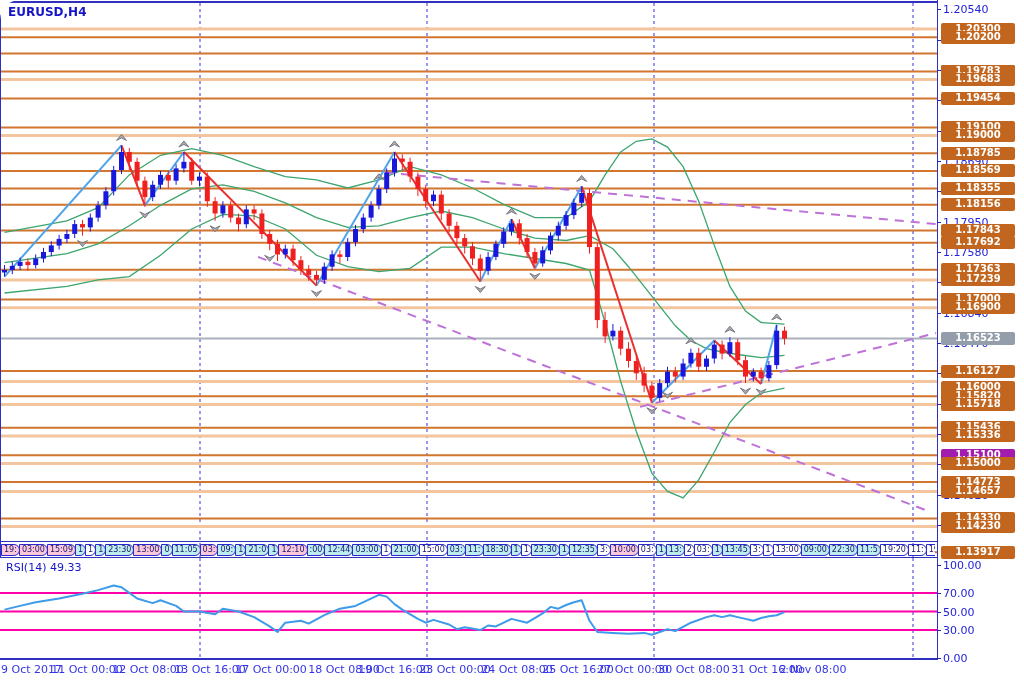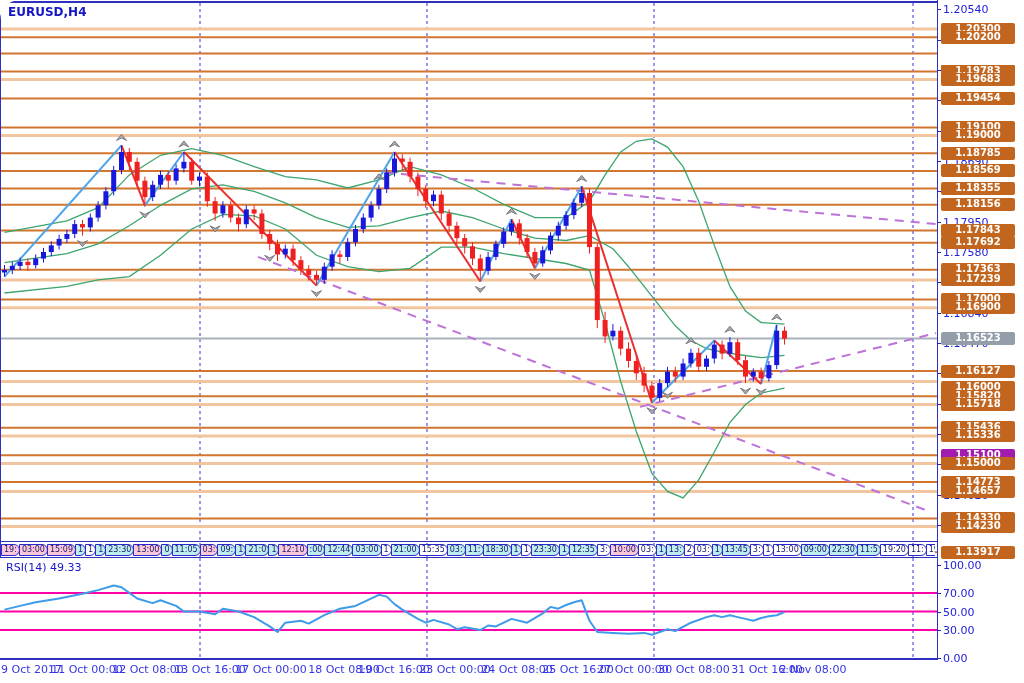--- a/index.html
+++ b/index.html
@@ -339,21 +339,21 @@
         <span class="tag cyan">09:</span>
         <span class="tag cyan">1</span>
         <span class="tag cyan">21:0</span>
         <span class="tag cyan">1</span>
         <span class="tag pink">12:10</span>
         <span class="tag cyan">:00</span>
         <span class="tag cyan">12:44</span>
         <span class="tag cyan">03:00</span>
         <span class="tag">1</span>
         <span class="tag cyan">21:00</span>
-        <span class="tag">15:35</span>
+        <span class="tag">15:00</span>
         <span class="tag cyan">03:</span>
         <span class="tag cyan">11:</span>
         <span class="tag cyan">18:30</span>
         <span class="tag cyan">1</span>
         <span class="tag">1</span>
         <span class="tag cyan">23:30</span>
         <span class="tag cyan">1</span>
         <span class="tag cyan">12:35</span>
         <span class="tag">3:</span>
         <span class="tag pink">10:00</span>

